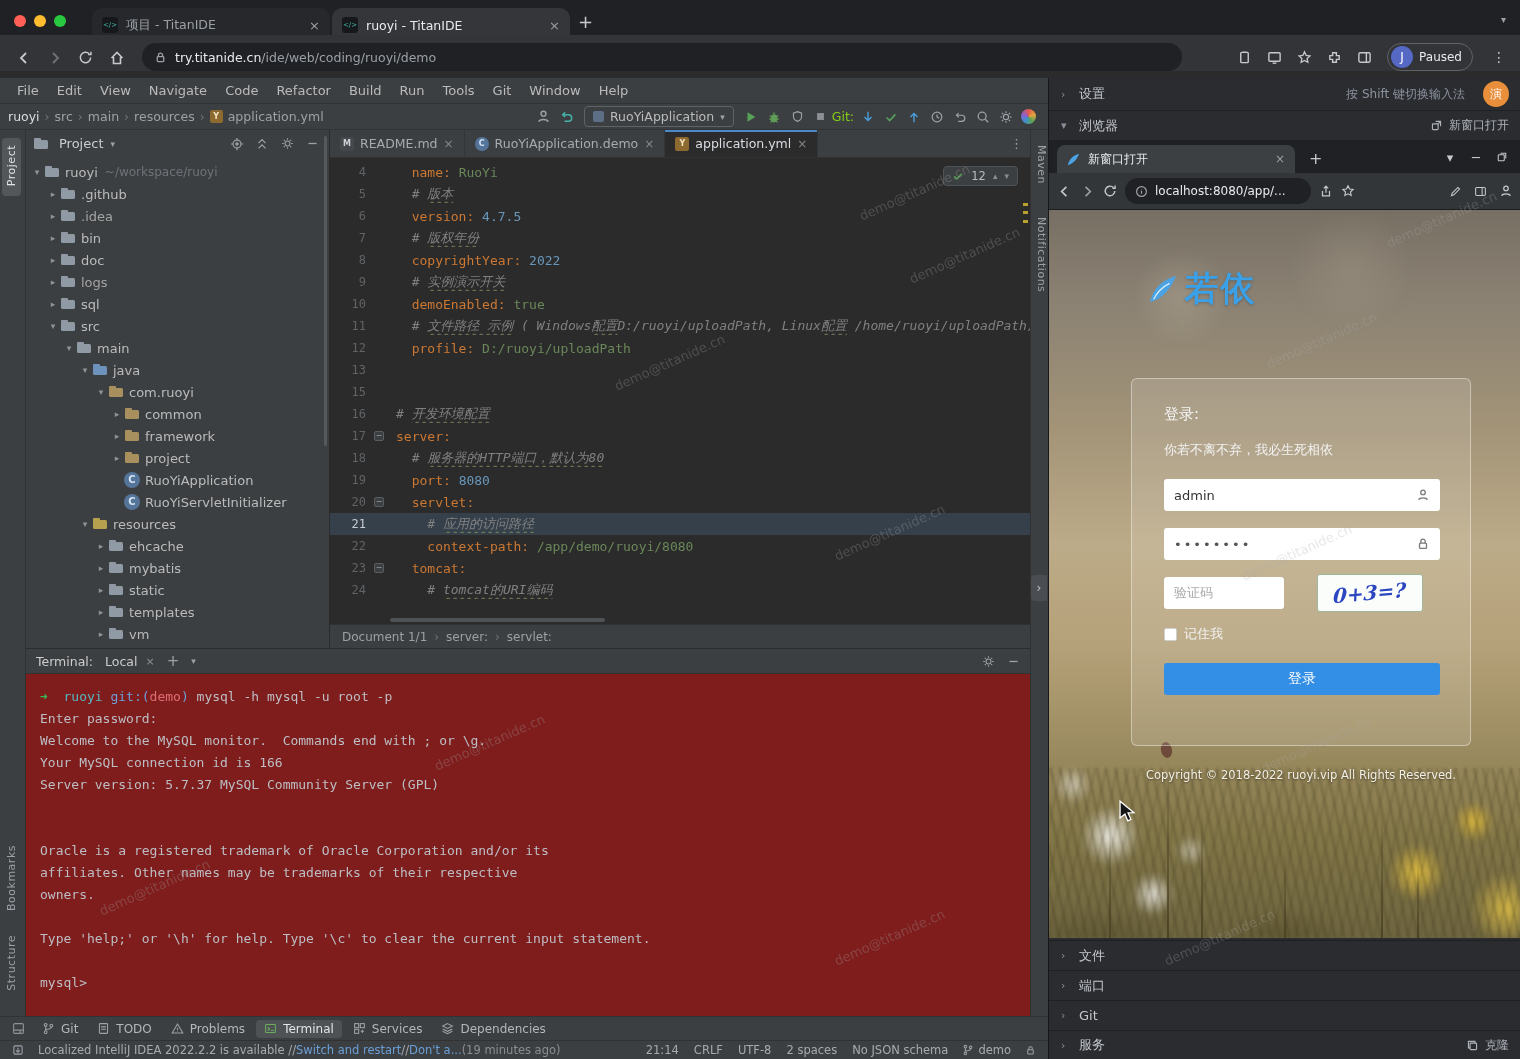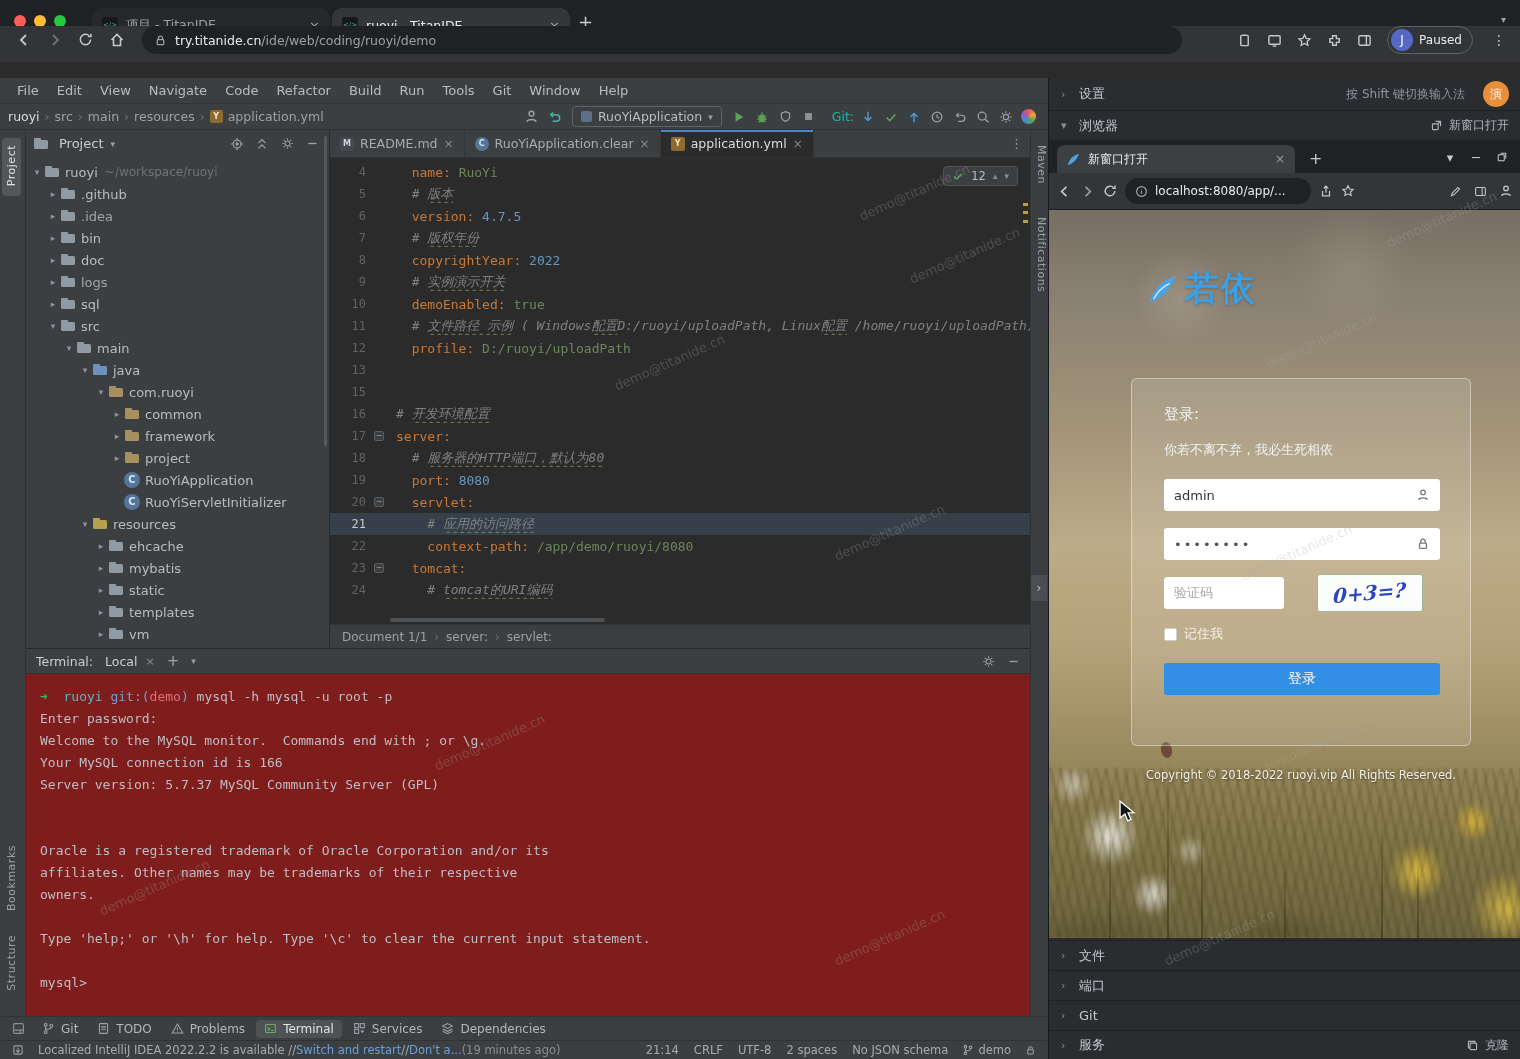--- a/index.html
+++ b/index.html
@@ -12,21 +12,21 @@
 .windots span{width:12px;height:12px;border-radius:50%}
 .dot-r{background:#ff5f57}.dot-y{background:#febc2e}.dot-g{background:#28c840}
 .ctabs{position:absolute;left:92px;top:8px;display:flex;height:34px}
 .ctab{width:238px;display:flex;align-items:center;gap:8px;padding:0 10px;border-radius:10px 10px 0 0;color:#9aa0a6;font-size:12.5px;background:#27282c;margin-right:2px}
 .ctab.active{background:#35363a;color:#e8eaed}
 .favicon{width:16px;height:16px;border-radius:3px;background:#17181b;color:#3fb6a8;font-size:7px;display:flex;align-items:center;justify-content:center;flex:none}
 .ctitle{flex:1;overflow:hidden;white-space:nowrap;text-overflow:ellipsis}
 .cclose{color:#9aa0a6;font-size:13px}
 .newtab{position:absolute;left:578px;top:14px;color:#c5c8cc;font-size:18px;line-height:16px}
 .tabsearch{position:absolute;right:14px;top:14px;color:#9aa0a6;font-size:10px}
-.urlbar{position:absolute;left:0;top:26px;width:1520px;height:36px;background:#323438;display:flex;align-items:flex-start;padding:0 10px;gap:4px}
+.urlbar{position:absolute;left:0;top:35px;width:1520px;height:36px;background:#323438;display:flex;align-items:flex-end;padding:0 10px;gap:4px}
 .navico{width:27px;height:27px;display:flex;align-items:center;justify-content:center;border-radius:50%;color:#c5c8cc}
 .urlpill{width:1040px;height:28px;background:#202124;border-radius:14px;display:flex;align-items:center;gap:8px;padding:0 12px;margin:0 8px}
 .urltext{font-size:12.5px;color:#e8eaed;white-space:nowrap}
 .urltext .path{color:#9aa0a6}
 .uricos{display:flex;align-items:center;gap:15px;margin-left:auto;padding-right:4px}
 .profile-pill{display:flex;align-items:center;gap:6px;border:1px solid #5f6368;border-radius:15px;padding:2px 10px 2px 3px;color:#e8eaed;font-size:12px}
 .pavatar{width:22px;height:22px;border-radius:50%;background:#5468c4;color:#fff;display:flex;align-items:center;justify-content:center;font-size:12px}
 .vdots{color:#c5c8cc;font-size:14px;margin-left:4px}
 
 .menubar{position:absolute;left:0;top:78px;width:1048px;height:26px;background:#3c3f41;display:flex;align-items:center;padding-left:8px;border-bottom:1px solid #323232}
@@ -34,21 +34,21 @@
 .toolbar{position:absolute;left:0;top:104px;width:1048px;height:26px;background:#3c3f41;display:flex;align-items:center;padding:0 8px;border-bottom:1px solid #323232;font-size:12.5px}
 .crumbs{display:flex;align-items:center;gap:5px;white-space:nowrap}
 .bseg{color:#9da0a6}.bseg.first{color:#d8dce1}
 .bsep{color:#6f737a}
 .yml-mini{width:13px;height:13px;background:#8d6a2f;color:#f4e3c1;font-size:8px;border-radius:2px;display:flex;align-items:center;justify-content:center;font-weight:bold}
 .tspacer{flex:1}
 .tbico{width:23px;height:22px;display:flex;align-items:center;justify-content:center;border-radius:3px;flex:none}
 .runchip{display:flex;align-items:center;gap:6px;border:1px solid #5e6366;border-radius:4px;height:21px;padding:0 8px;color:#bbb;margin:0 6px}
 .chipico{width:11px;height:11px;border-radius:2px;background:#5d6f87}
 .caret{font-size:9px;color:#9da0a6}
-.gitlabel{color:#14b8a6;margin:0 2px 0 12px}
+.gitlabel{color:#84cc16;margin:0 2px 0 0}
 .ball{width:15px;height:15px;border-radius:50%;background:conic-gradient(#e0584f,#e9a33c,#58a158,#3e8fd0,#8f5fd0,#e0584f);margin:0 4px}
 
 .lstripe{position:absolute;left:0;top:130px;width:26px;height:886px;background:#3c3f41;border-right:1px solid #323232}
 .rstripe{position:absolute;left:1030px;top:130px;width:18px;height:886px;background:#3c3f41;border-left:1px solid #323232}
 .stripe-item{position:absolute;left:2px;padding:7px 3px;border-radius:4px;color:#9da0a6;font-size:11px}
 .stripe-item.active{background:#53575a;color:#dfe1e4}
 .rstripe .stripe-item{left:1px}
 .vtext-up{writing-mode:vertical-rl;transform:rotate(180deg);letter-spacing:.5px}
 .vtext-dn{writing-mode:vertical-rl;letter-spacing:.5px}
 
@@ -533,21 +533,21 @@
 
   <div class="editor">
     <div class="etabs" id="etabs">
         <div class="etab">
           <span class="eticon ei-md">M</span>
           <span class="etlabel">README.md</span>
           <span class="etclose">×</span>
         </div>
         <div class="etab">
           <span class="eticon ei-class">C</span>
-          <span class="etlabel">RuoYiApplication.clear</span>
+          <span class="etlabel">RuoYiApplication.demo</span>
           <span class="etclose">×</span>
         </div>
         <div class="etab active">
           <span class="eticon ei-yml">Y</span>
           <span class="etlabel">application.yml</span>
           <span class="etclose">×</span>
         </div>
       </div>
     <div class="etabs-more">⋮</div>
     <div class="ecode">

